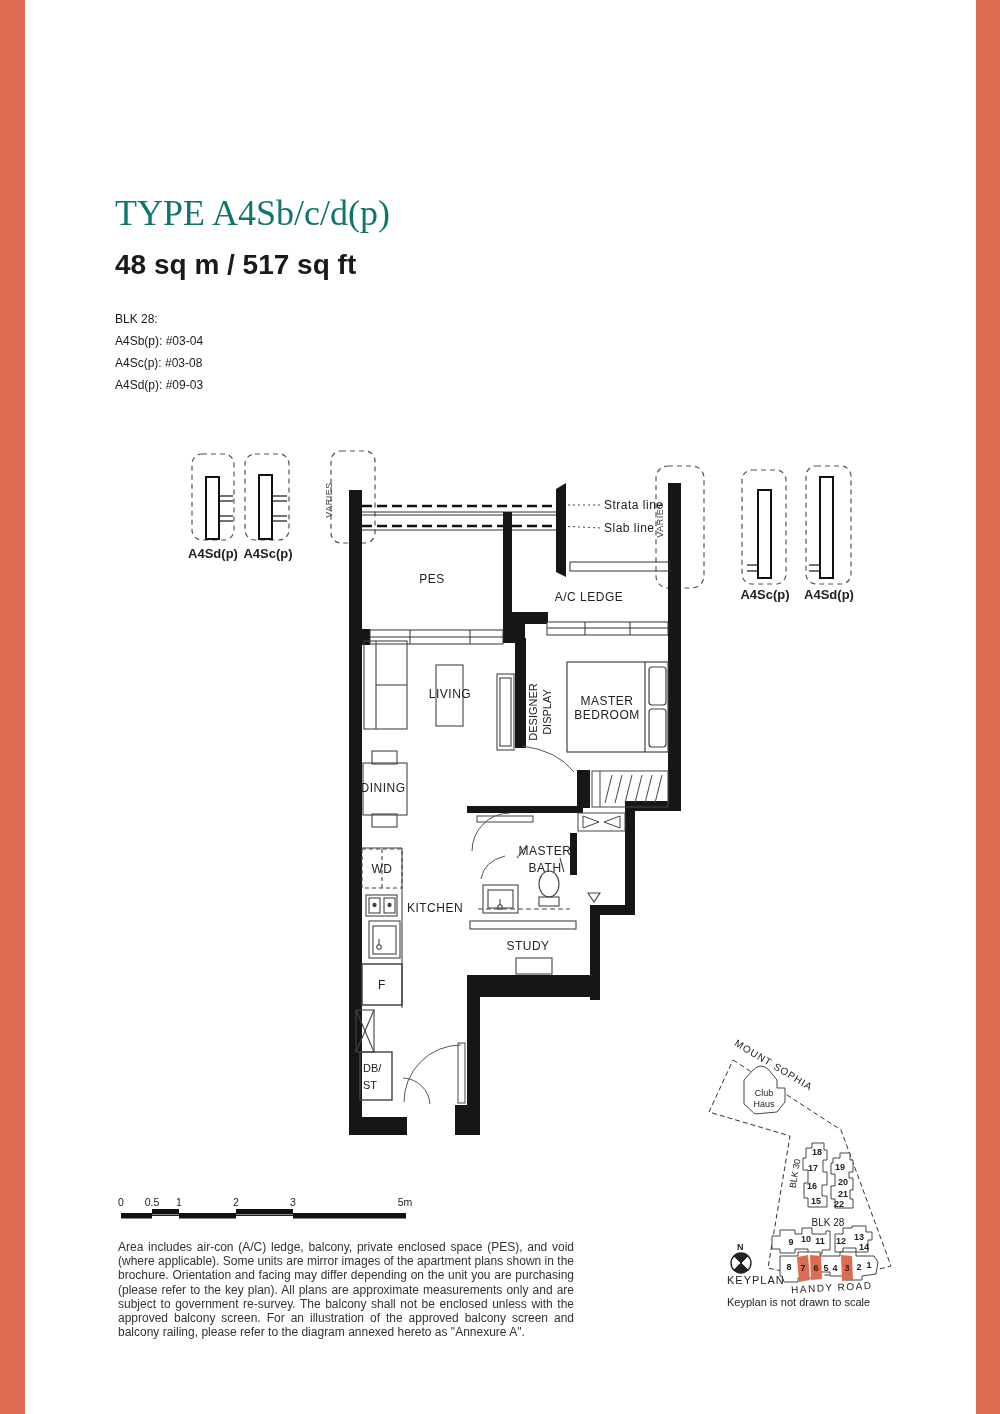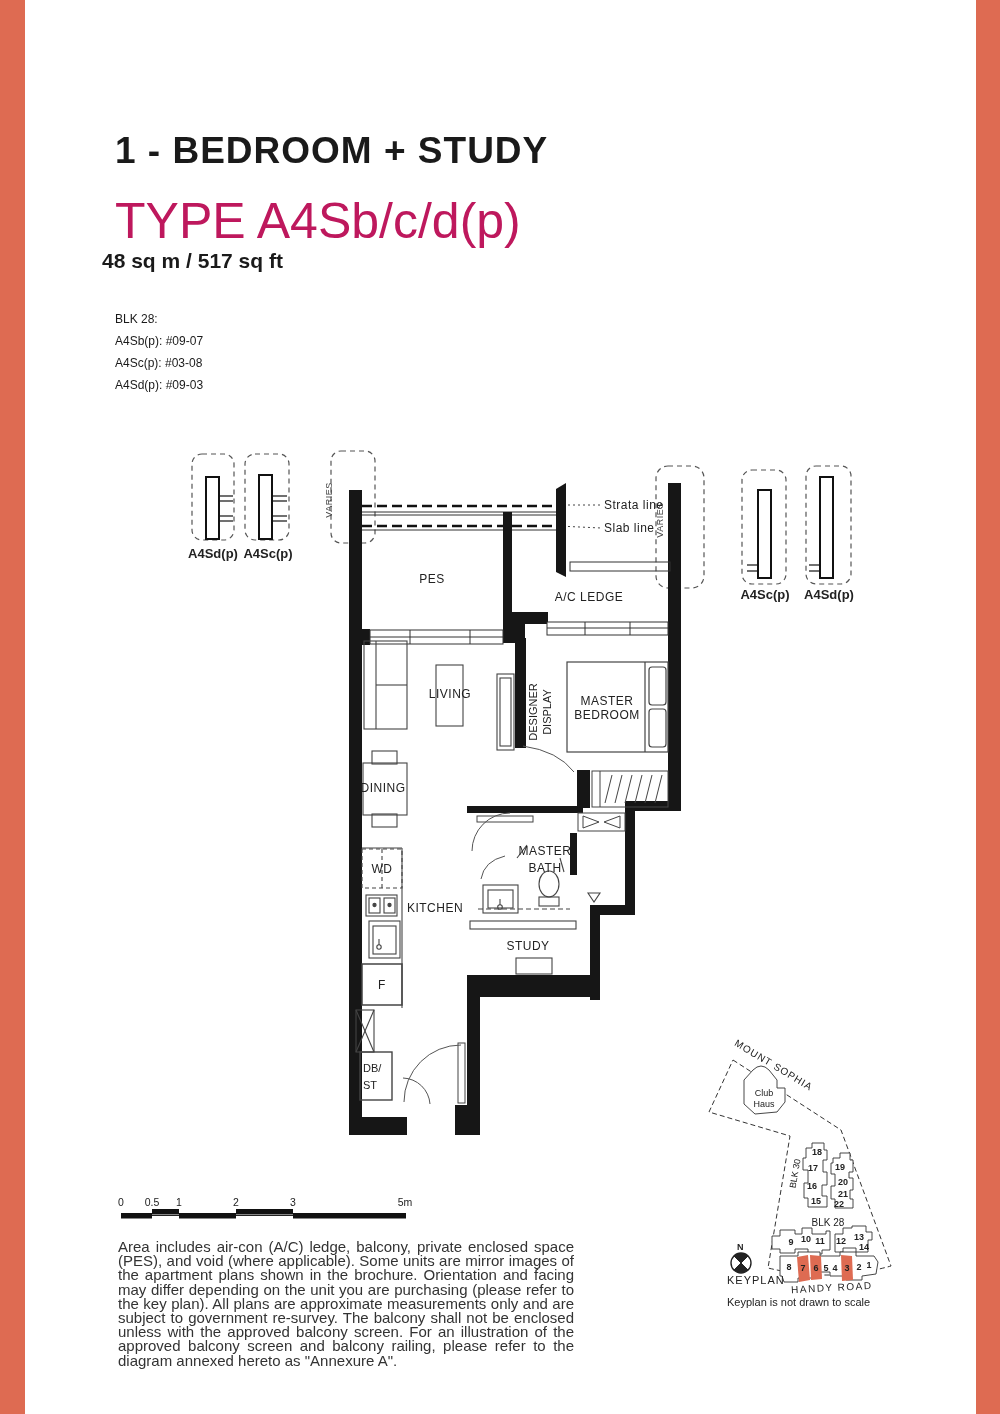--- a/index.html
+++ b/index.html
@@ -3,45 +3,44 @@
 <meta charset="utf-8">
 <style>
   html,body{margin:0;padding:0;background:#888;}
   #page{position:relative;width:1000px;height:1414px;background:#ffffff;margin:0 auto;
         font-family:"Liberation Sans", sans-serif;color:#1c1c1c;overflow:hidden;}
   .sidebar{position:absolute;top:0;height:100%;}
   #bar-left{left:0;width:25px;}
   #bar-right{left:976px;width:24px;}
   .abs{position:absolute;}
   #title{left:115px;top:130px;font-size:37px;font-weight:600;letter-spacing:1px;color:#1a1a1a;}
-  #type-name{left:115px;top:192px;font-size:50px;font-weight:400;color:#be185d;}
-  #area{left:102px;top:249px;font-size:21px;font-weight:700;color:#1a1a1a;}
+  #type-name{left:115px;top:192px;font-size:36px;font-weight:400;color:#0f766e;font-family:Liberation Serif, serif;}
+  #area{left:115px;top:249px;font-size:28px;font-weight:700;color:#1a1a1a;}
   #blk-block{left:115px;top:308px;font-size:12px;line-height:22px;font-weight:400;color:#1a1a1a;}
-  #disclaimer{left:118px;top:1240px;width:456px;font-size:15px;line-height:14.2px;color:#333;text-align:justify;}
+  #disclaimer{left:118px;top:1240px;width:456px;font-size:12px;line-height:14.2px;color:#333;text-align:justify;}
   svg text{font-family:"Liberation Sans", sans-serif;fill:#222;}
   .rlbl{font-size:12px;letter-spacing:0.5px;}
   .small{font-size:11px;}
   .mir{font-size:13px;font-weight:700;}
   .varies{font-size:9px;letter-spacing:0.5px;fill:#444;}
   .kp{font-size:10px;}
   .kpn{font-size:9px;font-weight:700;}
 </style>
 </head>
 <body>
 
 <div id="page">
   <div id="bar-left" class="sidebar abs" style="background:#DE6B52"></div>
   <div id="bar-right" class="sidebar abs" style="background:#DE6B52"></div>
 
-  <div id="title" class="abs">1 - BEDROOM + STUDY</div>
   <div id="type-name" class="abs">TYPE A4Sb/c/d(p)</div>
   <div id="area" class="abs">48 sq m / 517 sq ft</div>
   <div id="blk-block" class="abs">
     <div>BLK 28:</div>
-    <div>A4Sb(p): #09-07</div>
+    <div>A4Sb(p): #03-04</div>
     <div>A4Sc(p): #03-08</div>
     <div>A4Sd(p): #09-03</div>
   </div>
 
   <svg class="abs" style="left:0;top:0" width="1000" height="1414" viewBox="0 0 1000 1414">
 
     <g stroke="#555" fill="none">
       <rect x="192" y="454" width="42" height="86" rx="10" stroke-dasharray="5 4" stroke-width="1.2"></rect>
       <rect x="206" y="477" width="13" height="62" stroke="#111" stroke-width="2"></rect>
       <g stroke="#111" stroke-width="1.2">

